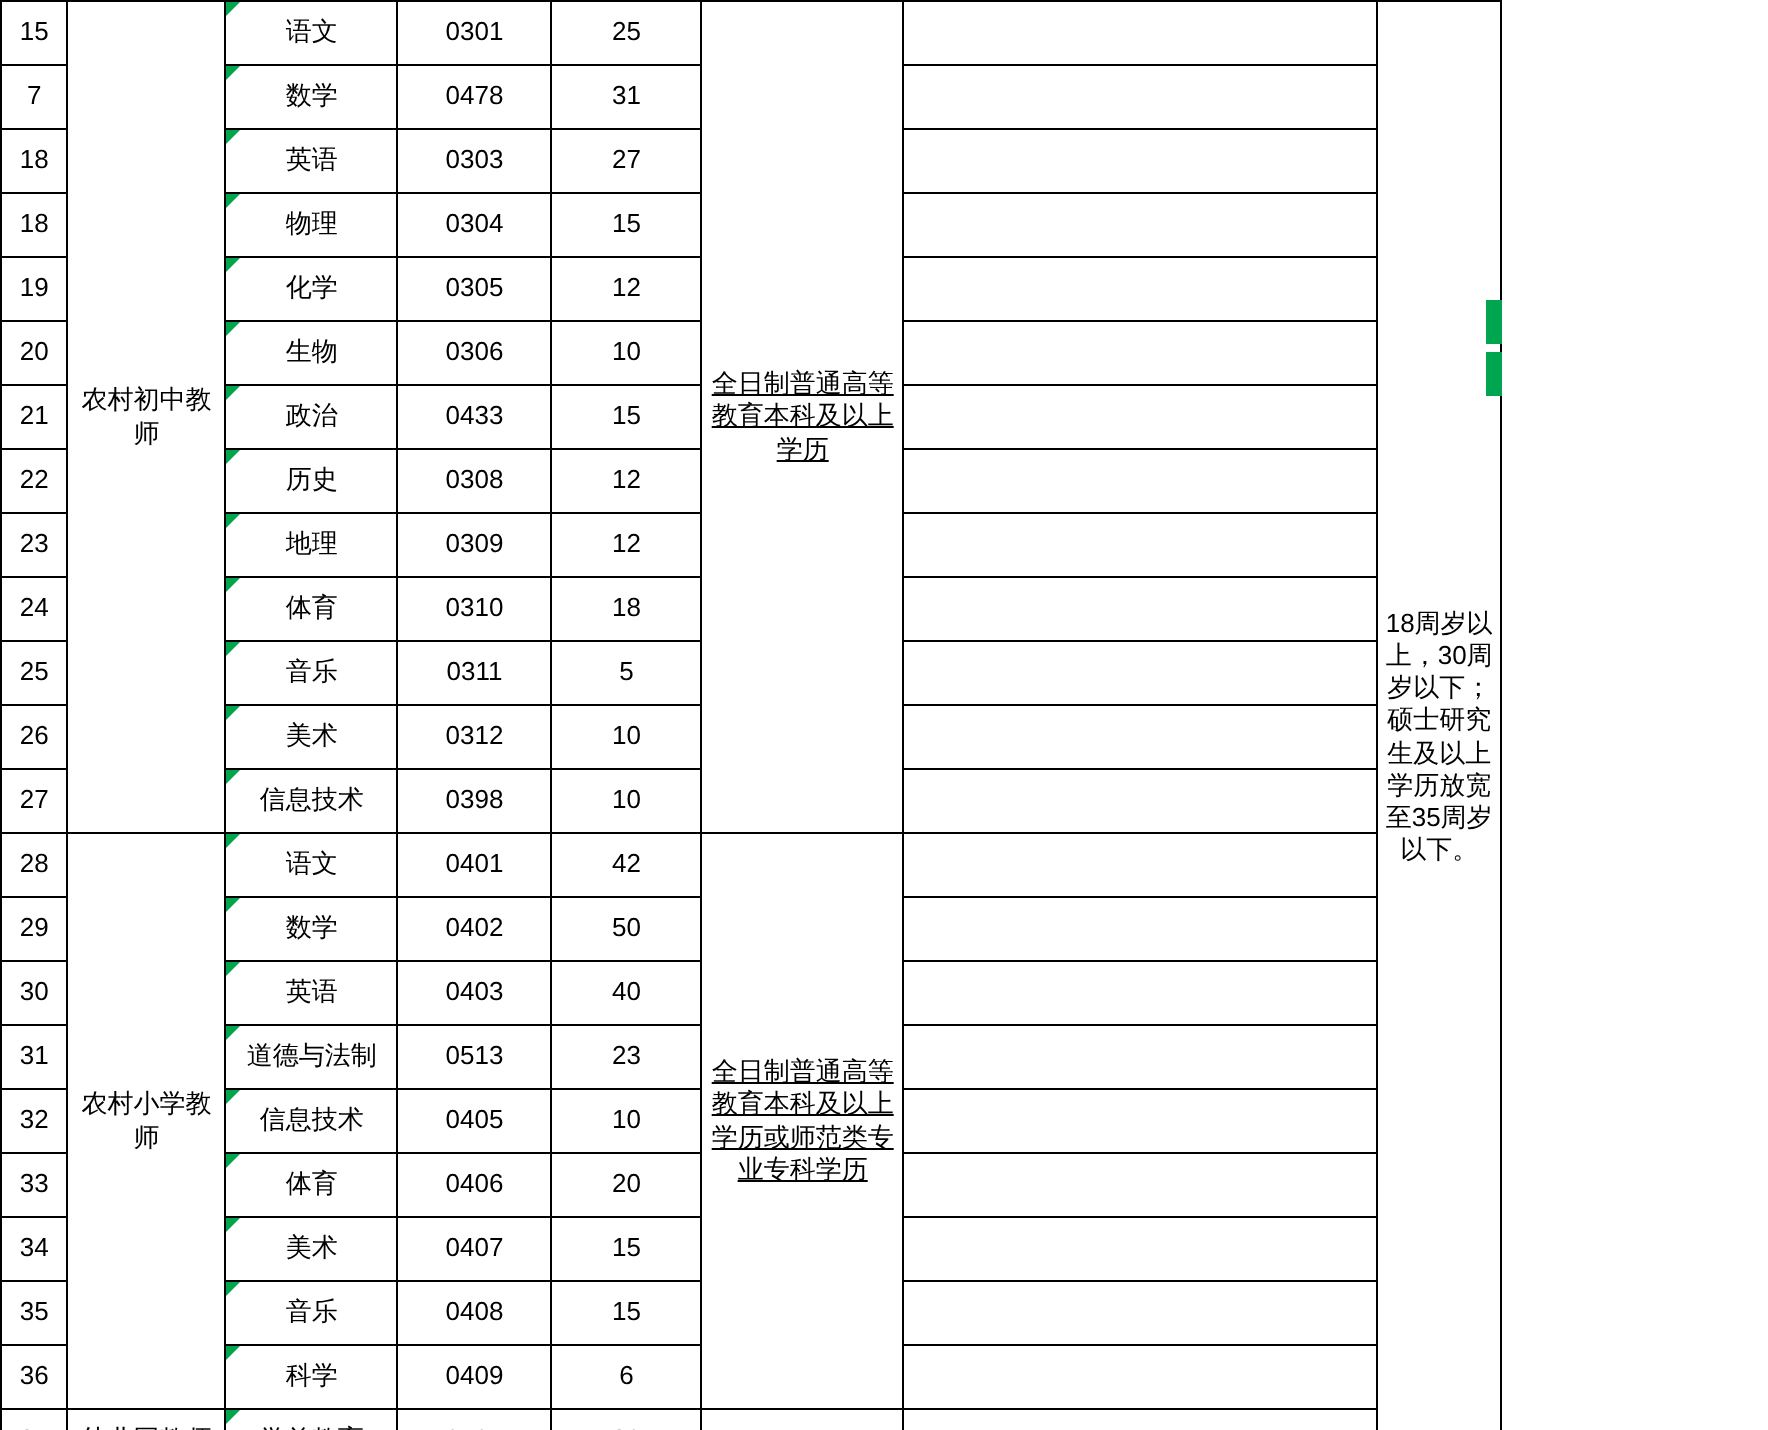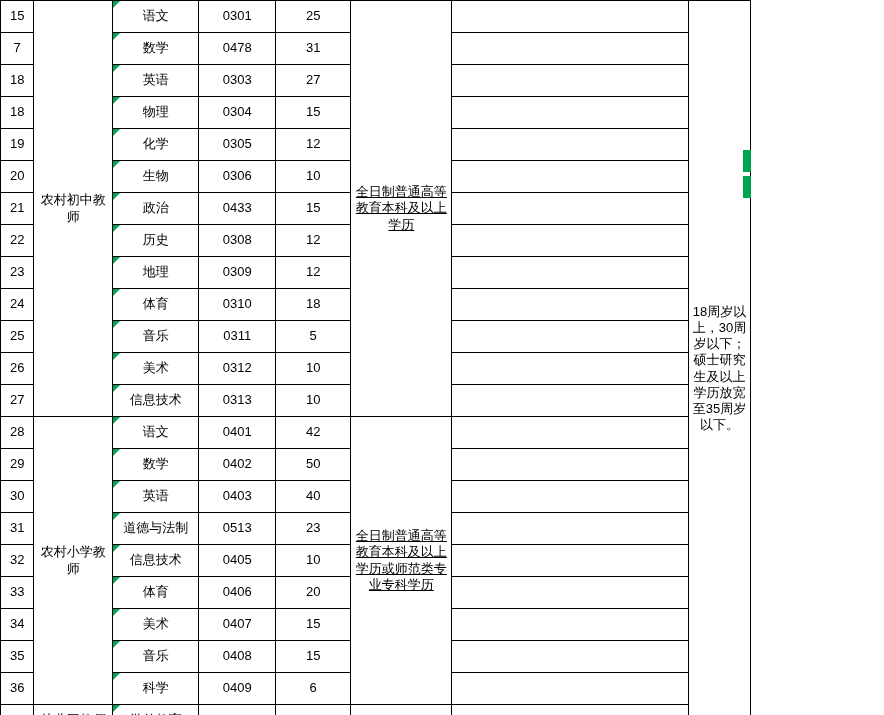--- a/index.html
+++ b/index.html
@@ -193,21 +193,21 @@
         <td class="c-idx rowcell">26</td>
         <td class="c-subject rowcell marked">美术</td>
         <td class="c-code rowcell">0312</td>
         <td class="c-count rowcell">10</td>
         <td class="c-blank rowcell"></td>
       </tr>
 
       <tr>
         <td class="c-idx rowcell">27</td>
         <td class="c-subject rowcell marked">信息技术</td>
-        <td class="c-code rowcell">0313</td>
+        <td class="c-code rowcell">0398</td>
         <td class="c-count rowcell">10</td>
         <td class="c-blank rowcell"></td>
       </tr>
 
       <tr>
         <td class="c-idx rowcell">28</td>
         <td class="c-group" rowspan="9">农村小学教师</td>
         <td class="c-subject rowcell marked">语文</td>
         <td class="c-code rowcell">0401</td>
         <td class="c-count rowcell">42</td>

